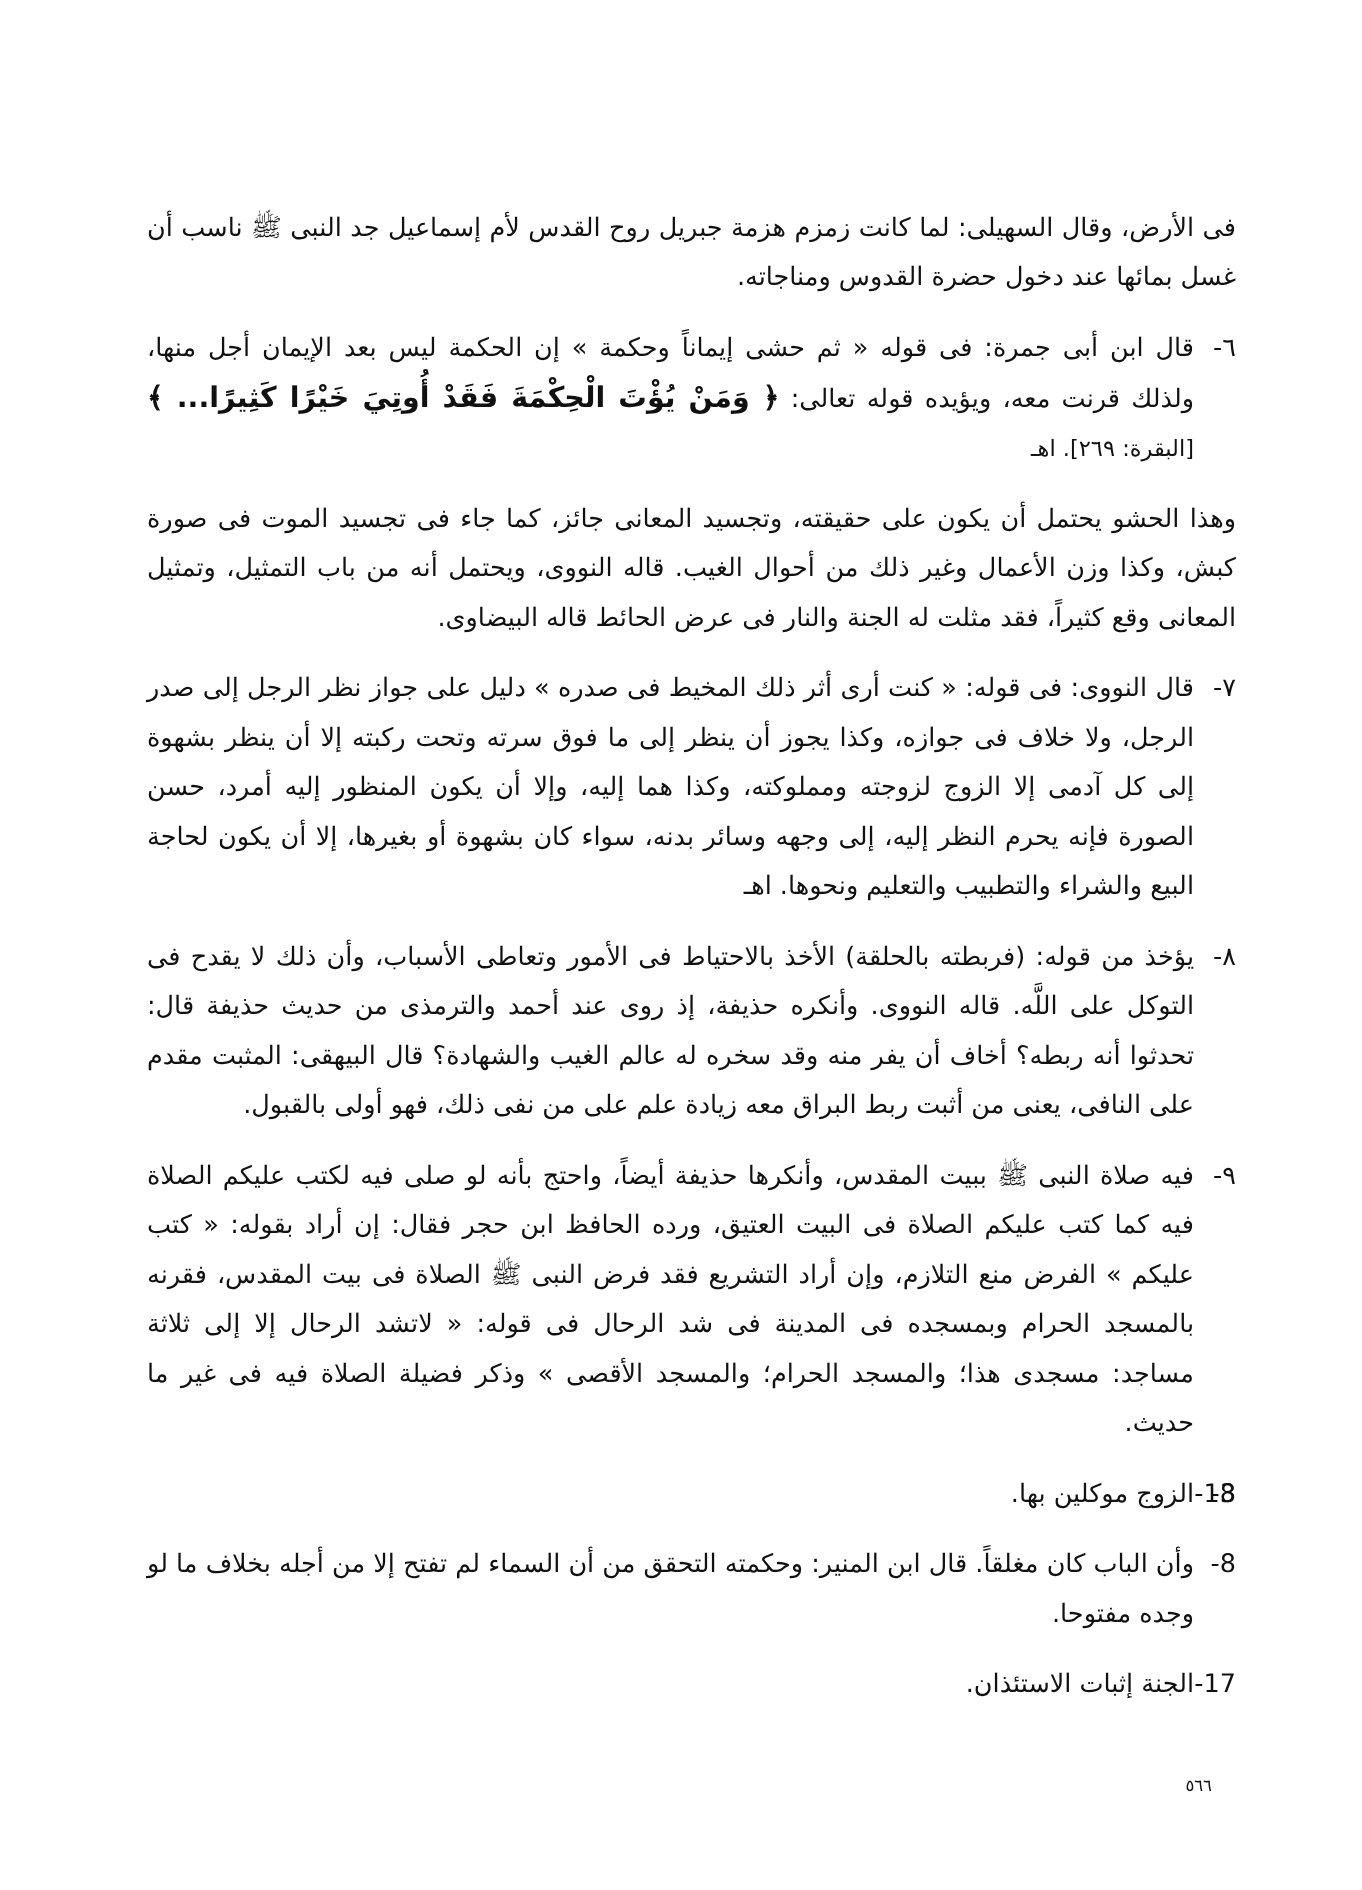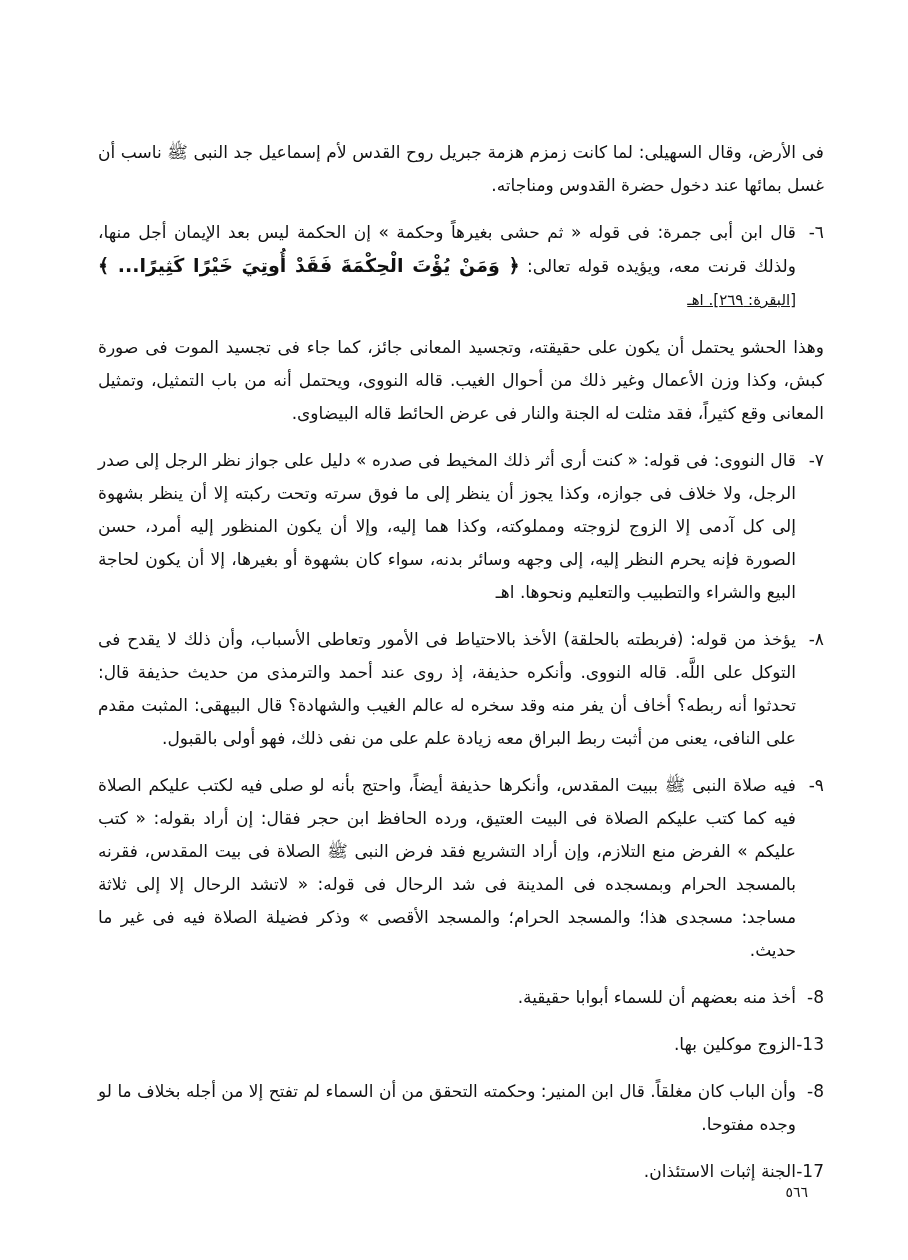--- a/index.html
+++ b/index.html
@@ -41,42 +41,41 @@
     }
     .item.short {
       margin-bottom: 14px;
     }
     .quran {
       font-weight: bold;
       font-size: 19px;
     }
     .ref {
       font-size: 15px;
-      text-decoration: underline;
     }
     .page-number {
       position: absolute;
       right: 100px;
       top: 1184px;
       font-family: "DejaVu Sans", sans-serif;
-      font-size: 14px;
+      font-size: 11px;
       direction: rtl;
       text-align: right;
     }
   </style>
 </head>
 <body>
 
 <div class="page">
 
   <p class="para">فى الأرض، وقال السهيلى: لما كانت زمزم هزمة جبريل روح القدس لأم إسماعيل جد النبى ﷺ ناسب أن غسل بمائها عند دخول حضرة القدوس ومناجاته.</p>
 
   <div class="item">
     <span class="num">٦-</span>
-    <span>قال ابن أبى جمرة: فى قوله « ثم حشى بغيرهاً وحكمة » إن الحكمة ليس بعد الإيمان أجل منها، ولذلك قرنت معه، ويؤيده قوله تعالى: </span><span class="quran">﴿ وَمَنْ يُؤْتَ الْحِكْمَةَ فَقَدْ أُوتِيَ خَيْرًا كَثِيرًا... ﴾</span><span class="ref">[البقرة: ٢٦٩]. اهـ</span>
+    <span>قال ابن أبى جمرة: فى قوله « ثم حشى إيماناً وحكمة » إن الحكمة ليس بعد الإيمان أجل منها، ولذلك قرنت معه، ويؤيده قوله تعالى: </span><span class="quran">﴿ وَمَنْ يُؤْتَ الْحِكْمَةَ فَقَدْ أُوتِيَ خَيْرًا كَثِيرًا... ﴾</span><span class="ref">[البقرة: ٢٦٩]. اهـ</span>
   </div>
 
   <p class="para">وهذا الحشو يحتمل أن يكون على حقيقته، وتجسيد المعانى جائز، كما جاء فى تجسيد الموت فى صورة كبش، وكذا وزن الأعمال وغير ذلك من أحوال الغيب. قاله النووى، ويحتمل أنه من باب التمثيل، وتمثيل المعانى وقع كثيراً، فقد مثلت له الجنة والنار فى عرض الحائط قاله البيضاوى.</p>
 
   <div class="item">
     <span class="num">٧-</span>
     <span>قال النووى: فى قوله: « كنت أرى أثر ذلك المخيط فى صدره » دليل على جواز نظر الرجل إلى صدر الرجل، ولا خلاف فى جوازه، وكذا يجوز أن ينظر إلى ما فوق سرته وتحت ركبته إلا أن ينظر بشهوة إلى كل آدمى إلا الزوج لزوجته ومملوكته، وكذا هما إليه، وإلا أن يكون المنظور إليه أمرد، حسن الصورة فإنه يحرم النظر إليه، إلى وجهه وسائر بدنه، سواء كان بشهوة أو بغيرها، إلا أن يكون لحاجة البيع والشراء والتطبيب والتعليم ونحوها. اهـ</span>
   </div>
 
   <div class="item">
@@ -84,21 +83,20 @@
     <span>يؤخذ من قوله: (فربطته بالحلقة) الأخذ بالاحتياط فى الأمور وتعاطى الأسباب، وأن ذلك لا يقدح فى التوكل على اللَّه. قاله النووى. وأنكره حذيفة، إذ روى عند أحمد والترمذى من حديث حذيفة قال: تحدثوا أنه ربطه؟ أخاف أن يفر منه وقد سخره له عالم الغيب والشهادة؟ قال البيهقى: المثبت مقدم على النافى، يعنى من أثبت ربط البراق معه زيادة علم على من نفى ذلك، فهو أولى بالقبول.</span>
   </div>
 
   <div class="item">
     <span class="num">٩-</span>
     <span>فيه صلاة النبى ﷺ ببيت المقدس، وأنكرها حذيفة أيضاً، واحتج بأنه لو صلى فيه لكتب عليكم الصلاة فيه كما كتب عليكم الصلاة فى البيت العتيق، ورده الحافظ ابن حجر فقال: إن أراد بقوله: « كتب عليكم » الفرض منع التلازم، وإن أراد التشريع فقد فرض النبى ﷺ الصلاة فى بيت المقدس، فقرنه بالمسجد الحرام وبمسجده فى المدينة فى شد الرحال فى قوله: « لاتشد الرحال إلا إلى ثلاثة مساجد: مسجدى هذا؛ والمسجد الحرام؛ والمسجد الأقصى » وذكر فضيلة الصلاة فيه فى غير ما حديث.</span>
   </div>
 
   <div class="item short">
     <span class="num">8-</span>
-    <span>أخذ منه بعضهم أن للسماء أبوابا حقيقية.</span>
   </div>
 
   <div class="item short">
     <span class="num">13-</span>
     <span>الزوج موكلين بها.</span>
   </div>
 
   <div class="item">
     <span class="num">8-</span>
     <span>وأن الباب كان مغلقاً. قال ابن المنير: وحكمته التحقق من أن السماء لم تفتح إلا من أجله بخلاف ما لو وجده مفتوحا.</span>

